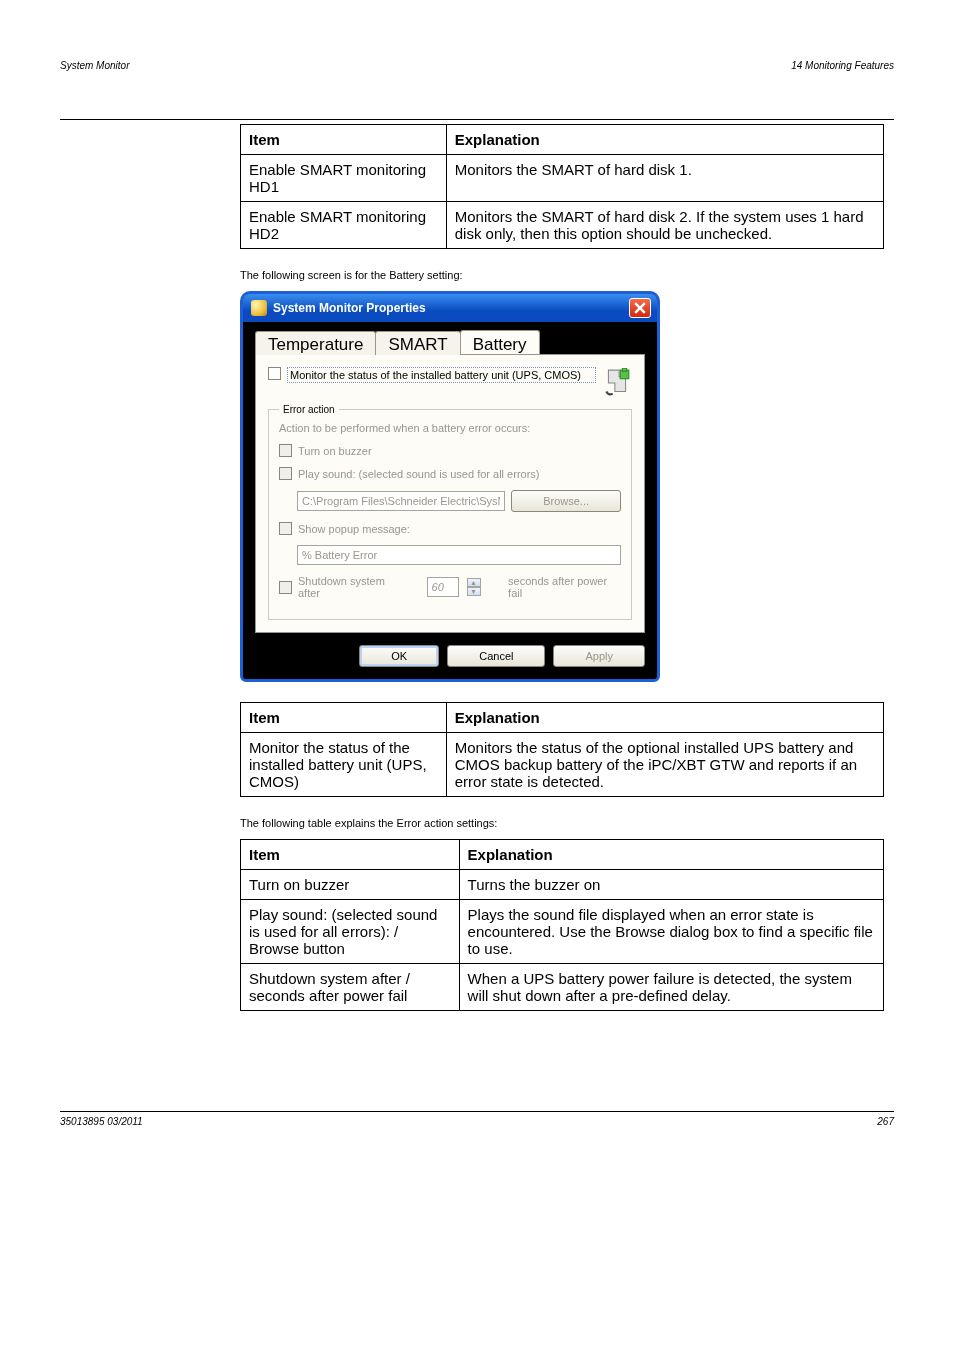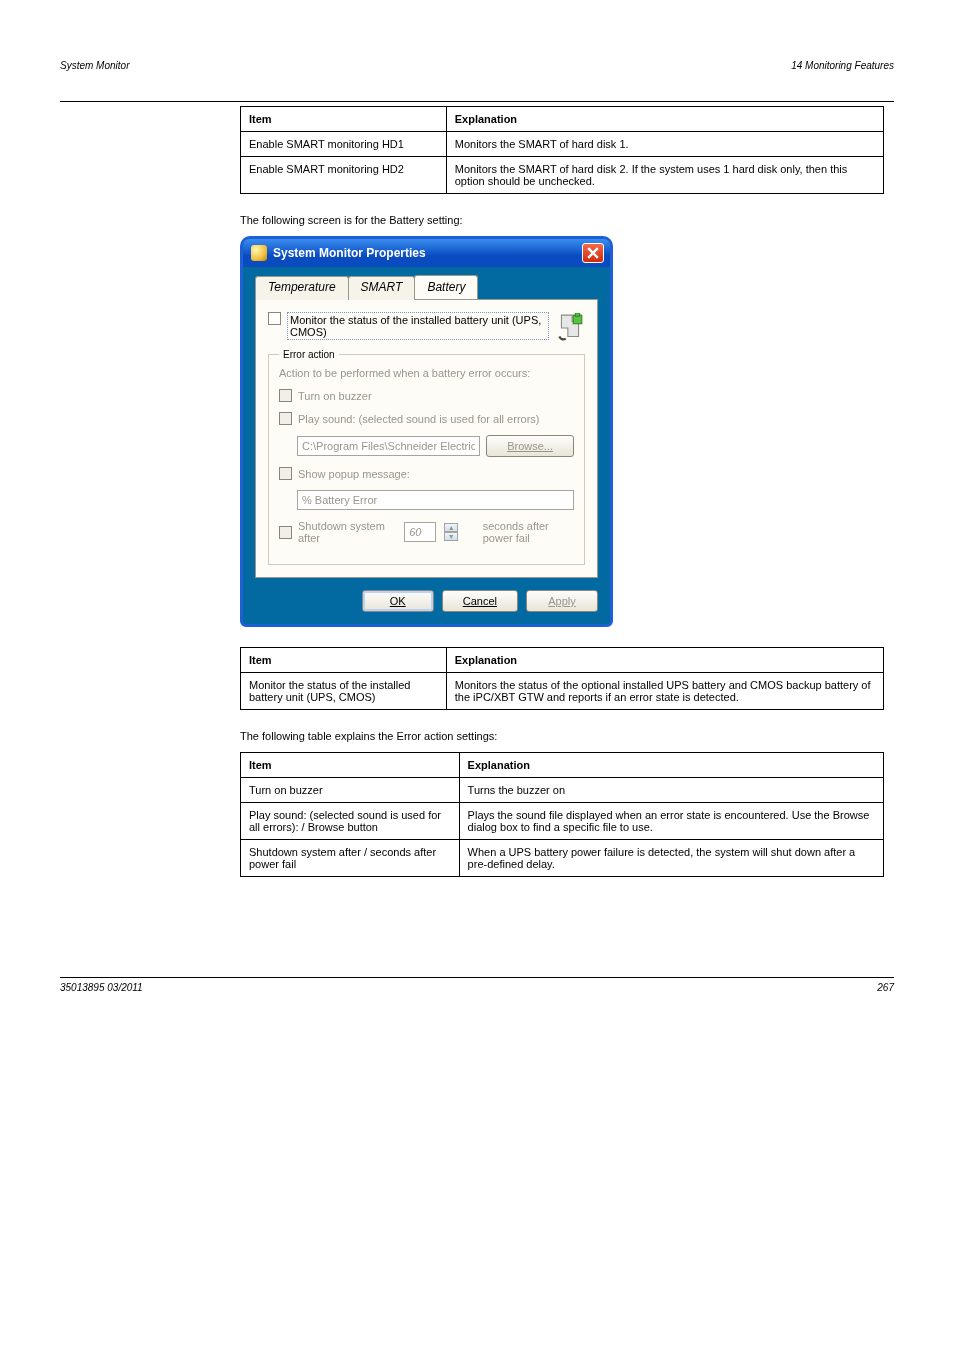--- a/index.html
+++ b/index.html
@@ -16,51 +16,51 @@
   }
   .rule-top, .rule-bottom {
     border-top: 1px solid #000;
     margin: 0 0 4px 0;
   }
   .header-line {
     display: flex;
     justify-content: space-between;
     font-size: 10px;
     font-style: italic;
-    margin-bottom: 30px;
+    margin-bottom: 48px;
     text-align: right;
   }
   .content { padding-left: 180px; padding-right: 10px; }
   table.doc-table {
     border-collapse: collapse;
     width: 100%;
     margin-bottom: 20px;
-    font-size: 11px;
+    font-size: 15px;
   }
   table.doc-table th, table.doc-table td {
     border: 1px solid #000;
     padding: 6px 8px;
     text-align: left;
     vertical-align: top;
   }
   table.doc-table th {
     font-weight: bold;
     background: #fff;
   }
   .section-para {
     font-size: 11px;
     margin: 18px 0 10px 0;
   }
 
   
   .xp-window {
-    width: 373px;
+    width: 420px;
     border: 3px solid #1d5fd4;
     border-radius: 10px 10px 6px 6px;
-    background: #0369a1;
+    background: #000000;
     font-family: Tahoma, Arial, sans-serif;
     margin: 10px 0 20px 0;
     box-shadow: 0 0 0 rgba(0,0,0,0);
   }
   .xp-titlebar {
     background: linear-gradient(to bottom, #3a8df0 0%, #0a4cc0 60%, #0a4cc0 100%);
     color: #fff;
     padding: 4px 6px 4px 8px;
     border-radius: 6px 6px 0 0;
     display: flex;
@@ -81,27 +81,26 @@
     border-radius: 3px;
     display: flex; align-items: center; justify-content: center;
   }
   .xp-close svg { width: 12px; height: 12px; }
   .xp-body { padding: 8px 12px 12px 12px; font-size: 11px; color: #000; }
   .xp-tabs { display: flex; height: 24px; margin-bottom: 0; }
   .xp-tab {
     border: 1px solid #9a968c;
     border-bottom: none;
     padding: 3px 12px;
-    font-size: 12px;
+    font-size: 17px;
     background: #f6f4ea;
     border-radius: 3px 3px 0 0;
     margin-right: -1px;
     position: relative;
     top: 1px;
-    font-style: italic;
   }
   .xp-tab.active {
     background: #fdfcf7;
     font-weight: normal;
     z-index: 2;
     top: 0;
     padding-top: 4px;
   }
   .xp-panel {
     border: 1px solid #9a968c;
@@ -142,26 +141,25 @@
     font-size: 11px;
     height: 20px;
     flex: 1;
     color: #9a968c;
     min-width: 0;
   }
   .xp-textfield.small { flex: 0 0 32px; width: 32px; text-align: left; font-style: italic; }
   .xp-btn {
     border: 1px solid #8a867c;
     background: linear-gradient(to bottom, #fdfdfb, #e8e5d8);
-    padding: 2px 20px;
+    padding: 2px 31px;
     font-size: 11px;
     border-radius: 3px;
     min-width: 72px;
     height: 22px;
-    text-decoration: underline;
   }
   .xp-btn.disabled { color: #9a968c; }
   .xp-btn.primary {
     box-shadow: 0 0 0 2px #b9d2f6 inset;
   }
   .xp-spinner-btns {
     display: flex; flex-direction: column; margin-left: 2px;
   }
   .xp-spin {
     width: 14px; height: 9px; border: 1px solid #a7a49b;

